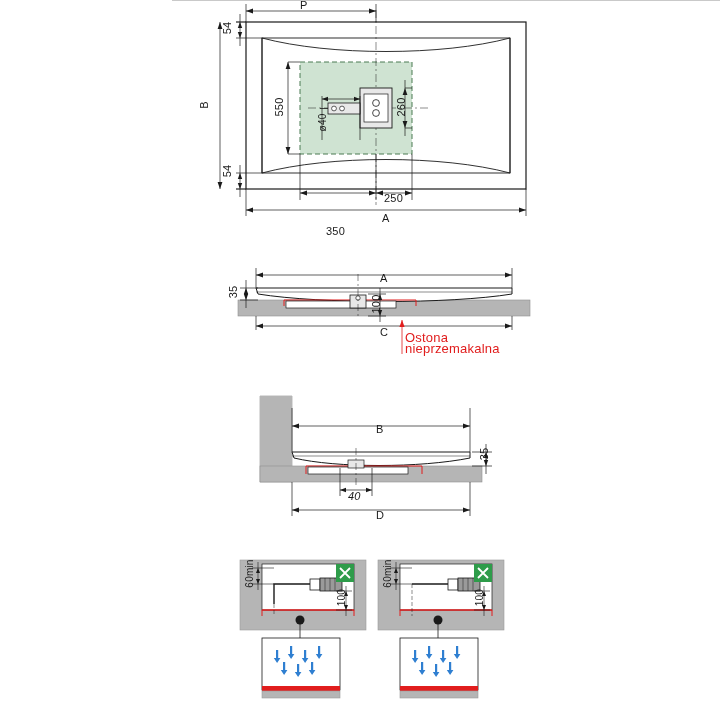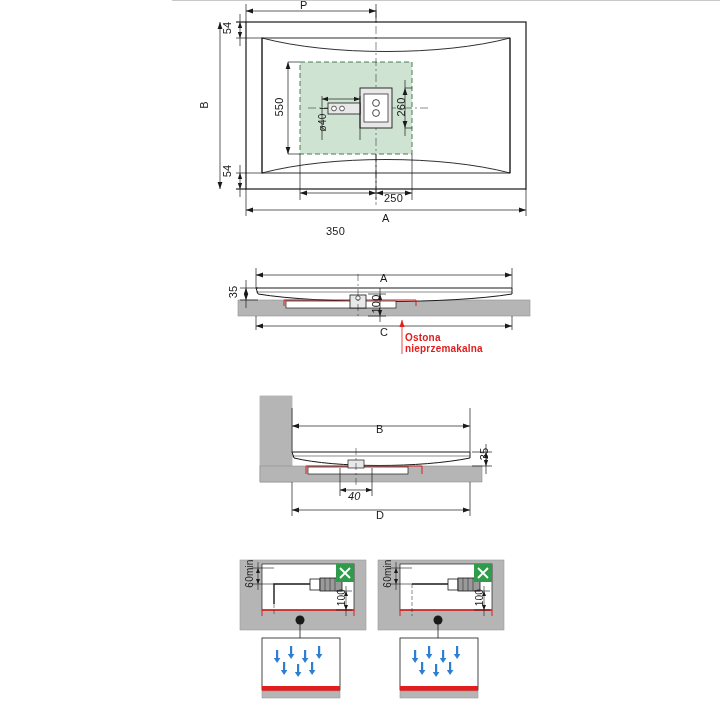--- a/index.html
+++ b/index.html
@@ -9,21 +9,21 @@
     color:#1a1a1a;position:relative;overflow:hidden;
   }
   .stage{position:absolute;inset:0;}
   .abs{position:absolute;}
   .lbl{
     position:absolute;font-size:11px;color:#1a1a1a;
     white-space:nowrap;letter-spacing:.2px;
   }
   .lbl.rot{transform-origin:center center;transform:rotate(-90deg);}
   .lbl.small{font-size:10px;}
-  .lbl.red{color:#e11d1d;font-size:10px;line-height:11px;white-space:normal;width:70px;font-weight:bold;}
+  .lbl.red{color:#e11d1d;font-size:13px;line-height:11px;white-space:normal;width:70px;}
   svg{display:block;overflow:visible;}
   .topline{position:absolute;left:172px;top:0;width:548px;height:1px;background:#c9c9c9;}
 </style>
 </head>
 <body>
 
 <div class="stage">
 
   <div class="topline"></div>
 

